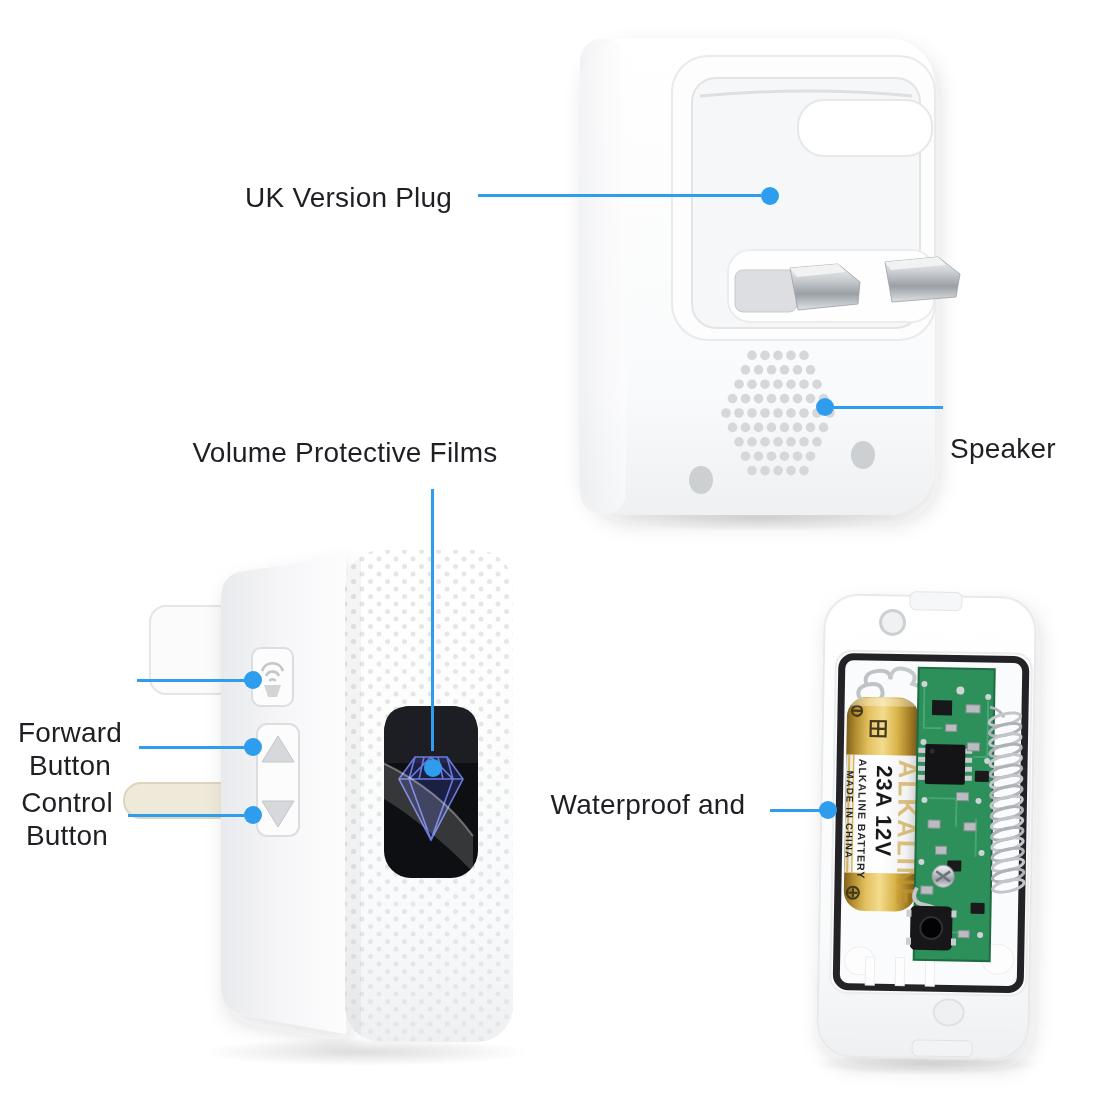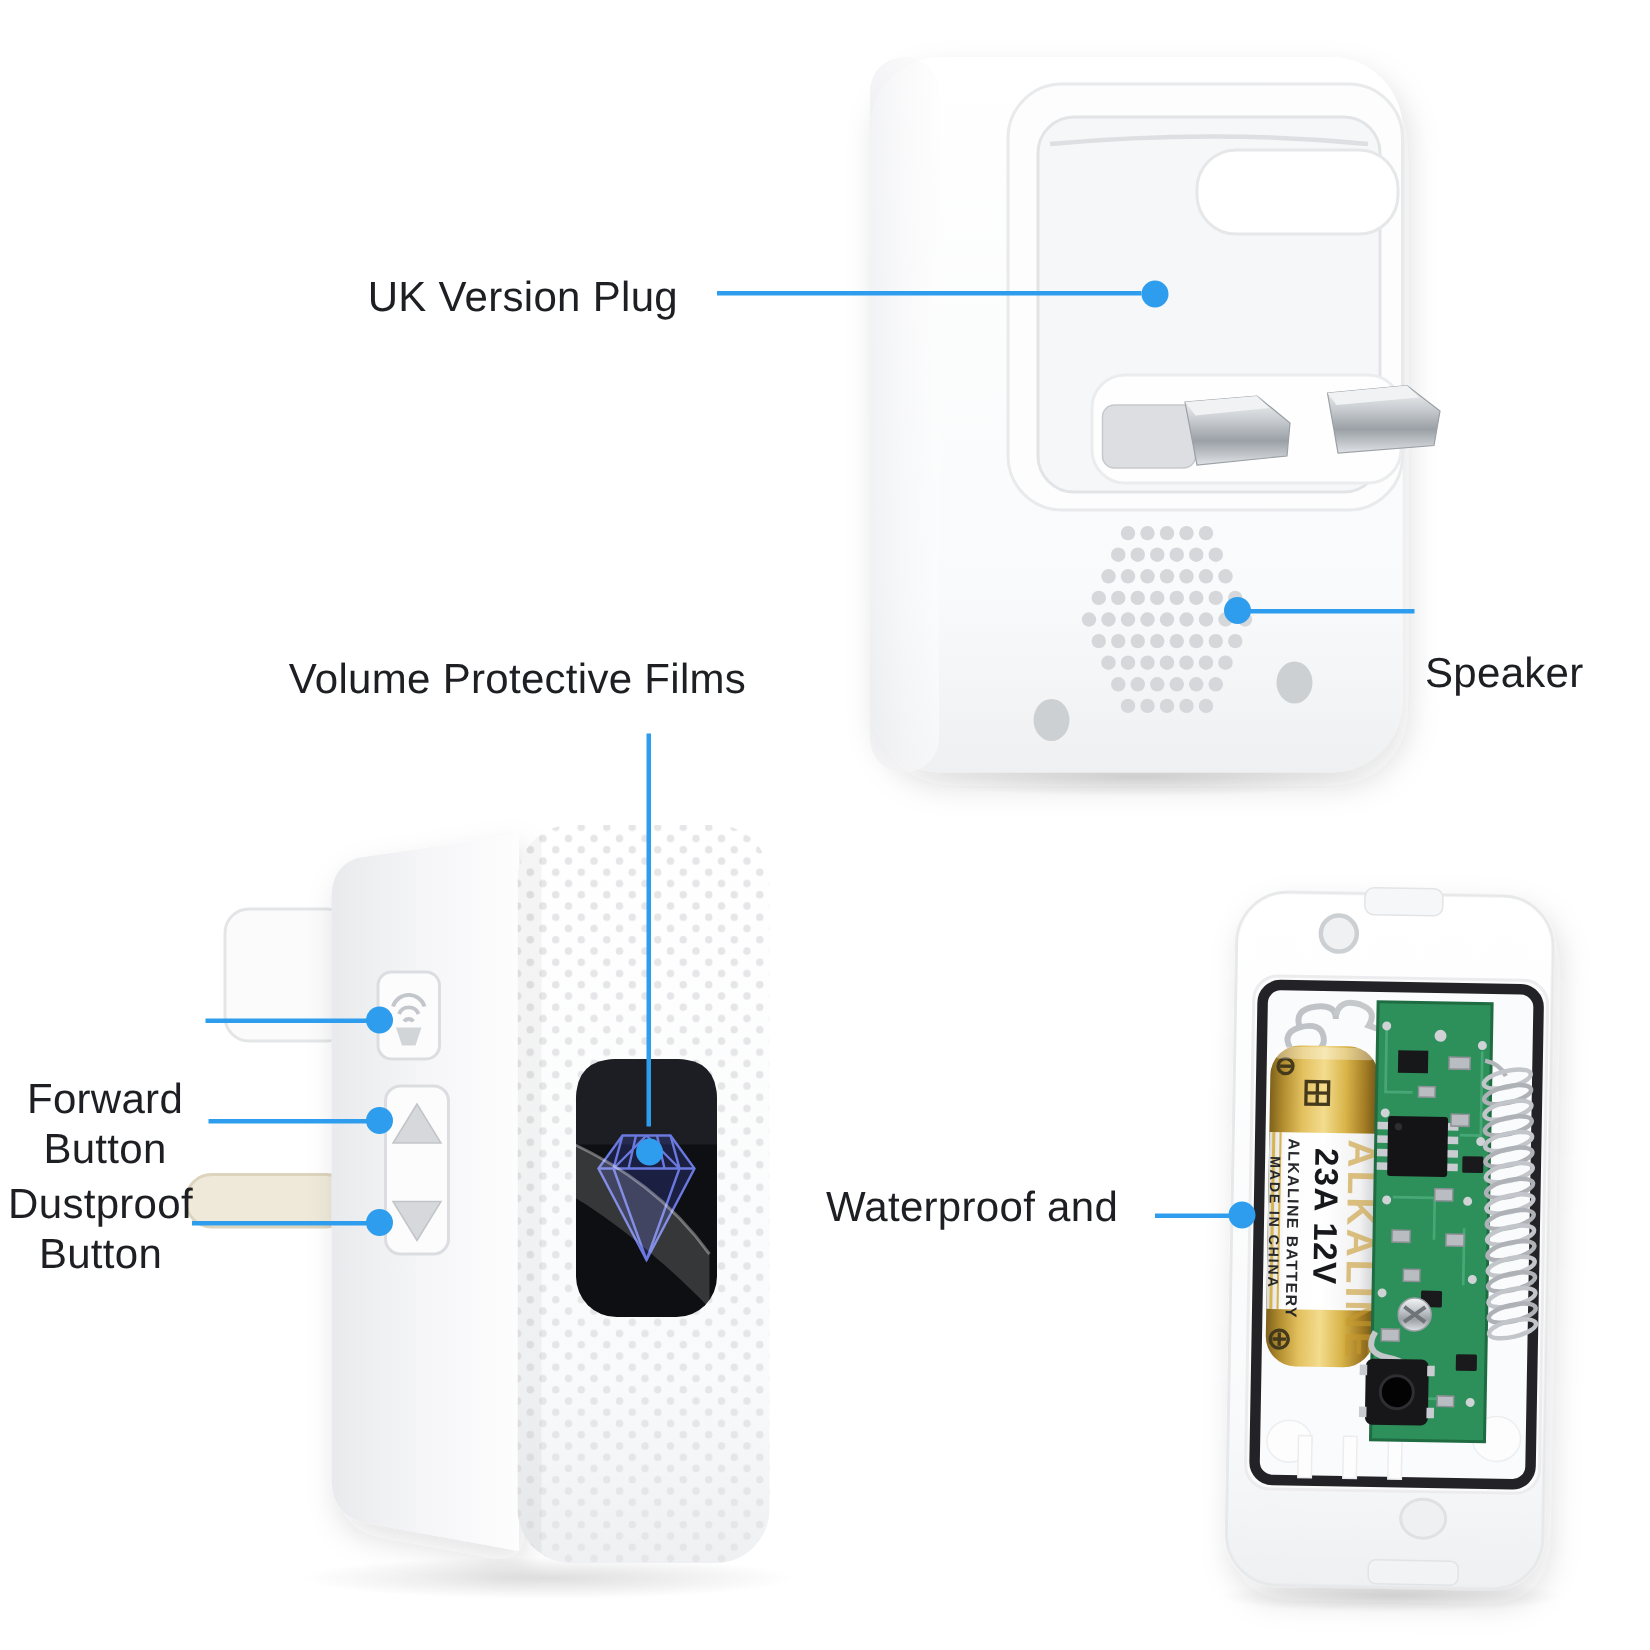--- a/index.html
+++ b/index.html
@@ -373,21 +373,21 @@
   <div class="dot" style="left:244px;top:671px;"></div>
 
   <div class="callout tc" style="left:4px;top:716px;width:132px;">
     <span>Forward</span><br>
     <span>Button</span>
   </div>
   <div class="leader h" style="left:139px;top:746px;width:108px;"></div>
   <div class="dot" style="left:244px;top:738px;"></div>
 
   <div class="callout tc" style="left:0px;top:786px;width:134px;">
-    <span>Dustproof</span><br>
+    <span>Control</span><br>
     <span>Button</span>
   </div>
   <div class="leader h" style="left:128px;top:814px;width:119px;"></div>
   <div class="dot" style="left:244px;top:806px;"></div>
 
   <div class="callout tc" style="left:520px;top:789px;width:256px;line-height:32px;">
     <span>Waterproof and</span><br>
   </div>
   <div class="leader h" style="left:770px;top:809px;width:52px;"></div>
   <div class="dot" style="left:819px;top:801px;"></div>

